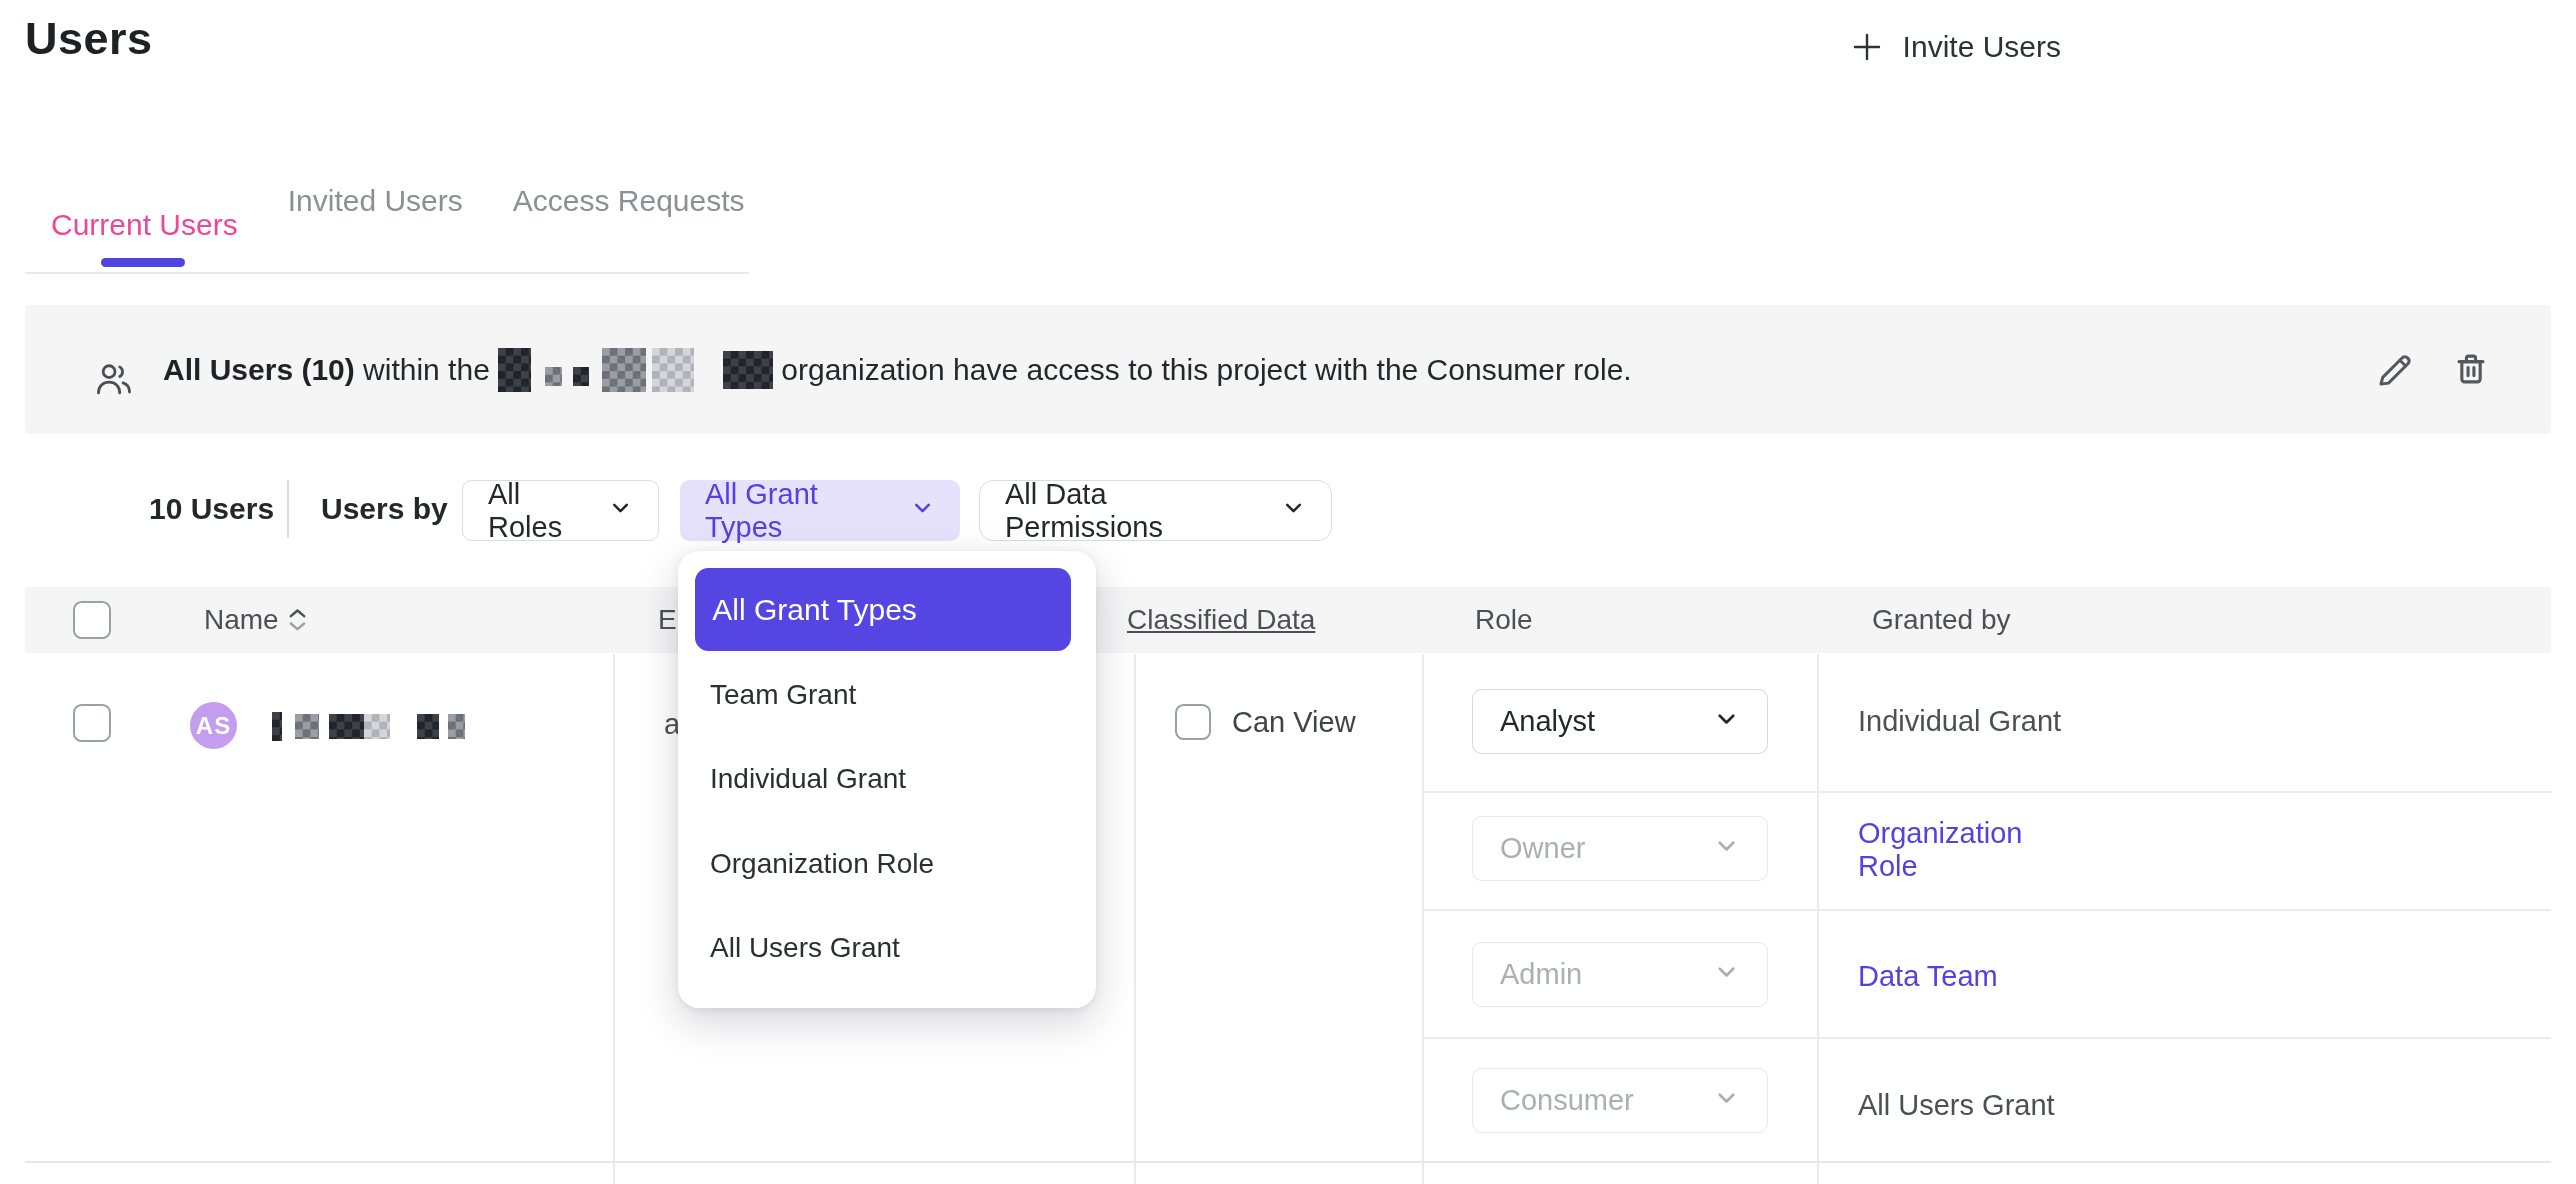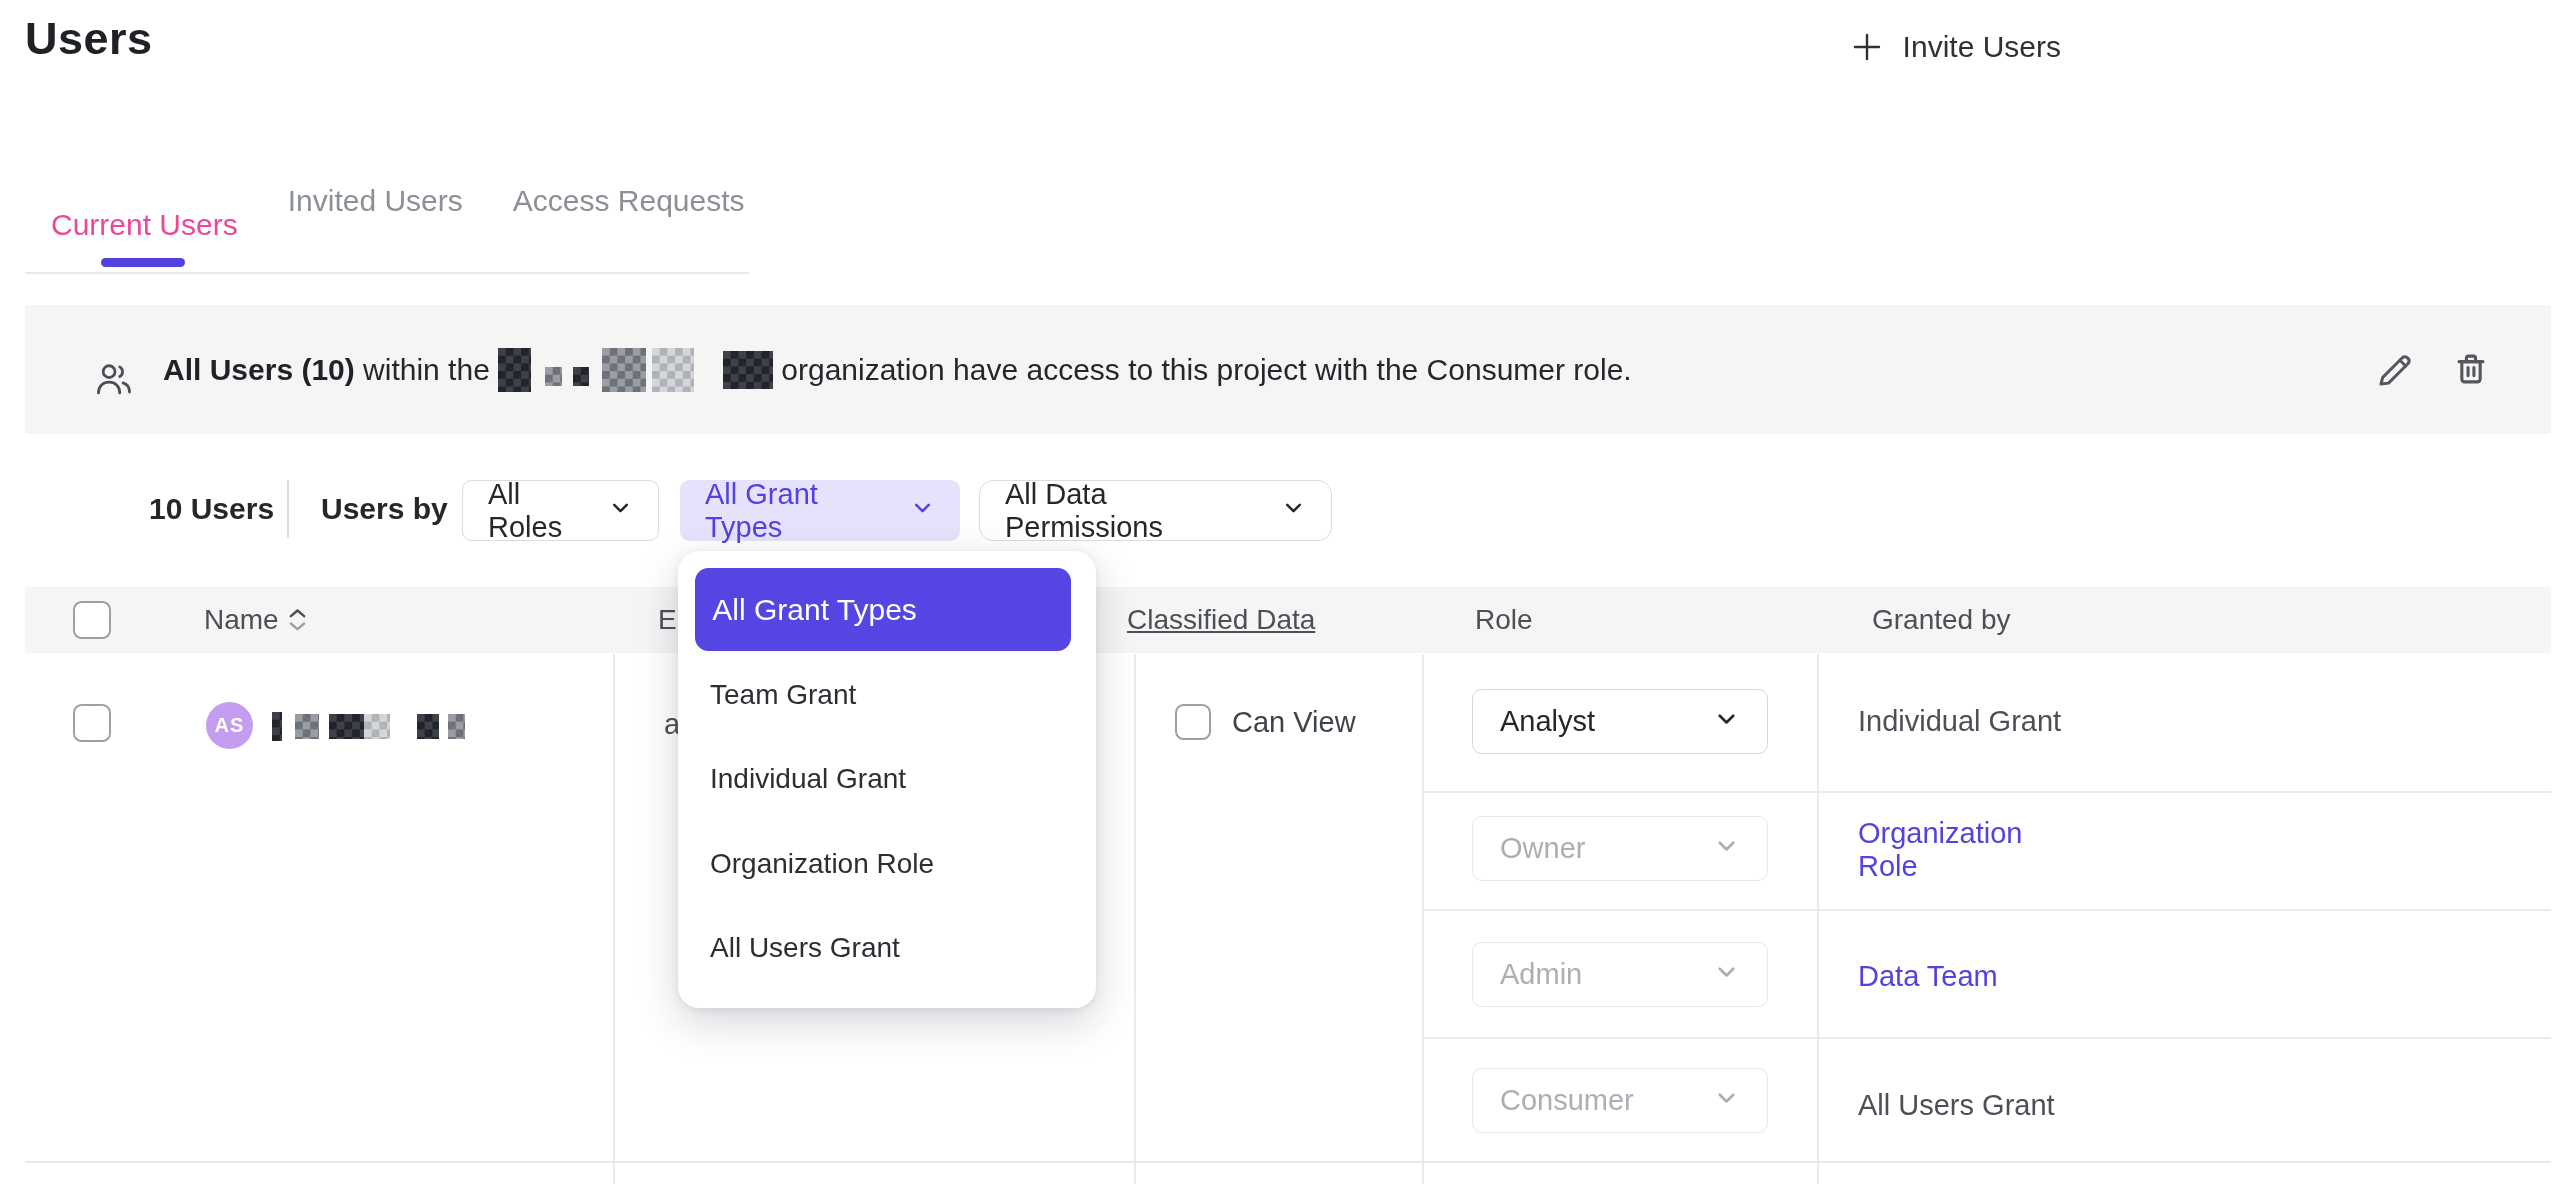--- a/index.html
+++ b/index.html
@@ -68,22 +68,22 @@
   .th { position:absolute; top:587px; height:66px; display:flex; align-items:center; gap:9.6px;
         font-size:28px; font-weight:500; color:#4b5056; }
   .checkbox { border:2.4px solid #9ba0a7; border-radius:8.6px; background:#fff; cursor:pointer; }
   .cb-40 { width:38px; height:38px; }
   .cb-38 { width:36px; height:36px; }
 
   .v-div { top:654px; height:531px; width:1.9px; background:#ebebed; }
   .h-sub { height:1.9px; background:#ebebed; left:1422px; width:1129px; }
   .row-sep { left:25px; top:1161px; width:2526px; height:1.9px; background:#e7e7e9; }
 
-  .avatar { left:206px; top:702px; width:47px; height:47px; border-radius:50%; background:#c49df0;
-            display:flex; align-items:center; justify-content:center; color:#fff; font-size:20px;
+  .avatar { left:190px; top:702px; width:47px; height:47px; border-radius:50%; background:#c49df0;
+            display:flex; align-items:center; justify-content:center; color:#fff; font-size:24px;
             font-weight:600; letter-spacing:1px; }
   .cell-text { font-size:29px; color:#4b5056; }
   .link { color:#5243e0; cursor:pointer; }
 
   .role-select { left:1472px; width:296px; height:65px; border-radius:9.6px; background:#fff;
                  border:1.9px solid #d6d6d8; display:flex; align-items:center; justify-content:space-between;
                  padding:0 27px; font-size:29px; font-weight:400; color:#24282b; cursor:pointer; }
   .role-select.disabled { border-color:#e7e7e9; color:#abafb5; cursor:default; }
 
   .granted { left:1858px; height:65px; display:flex; align-items:center; font-size:29px; }

